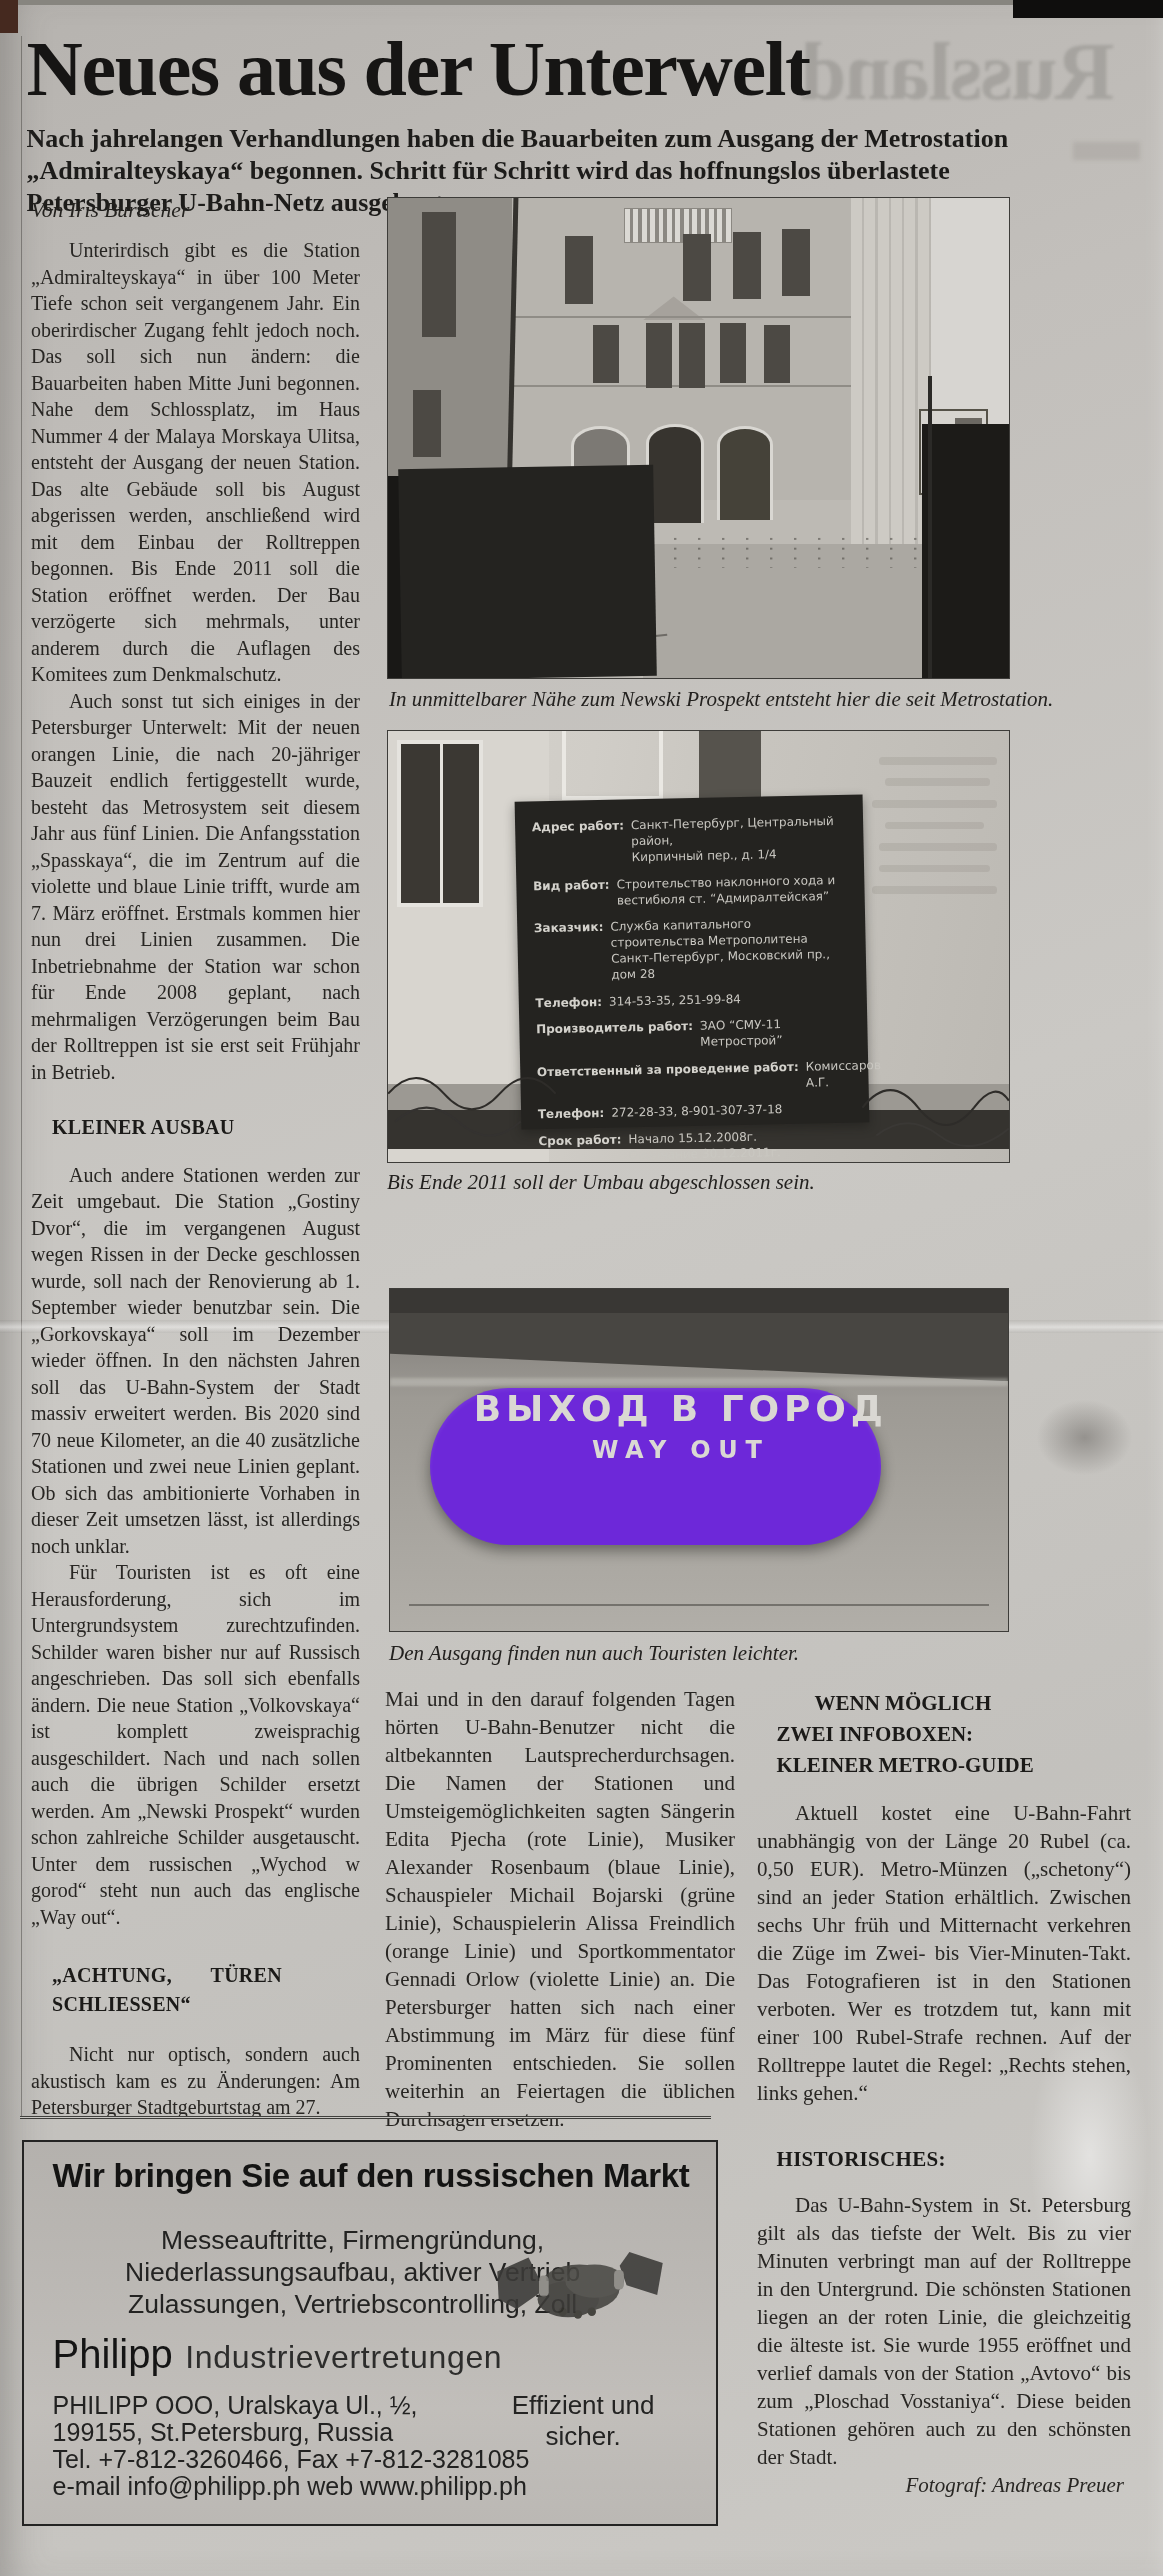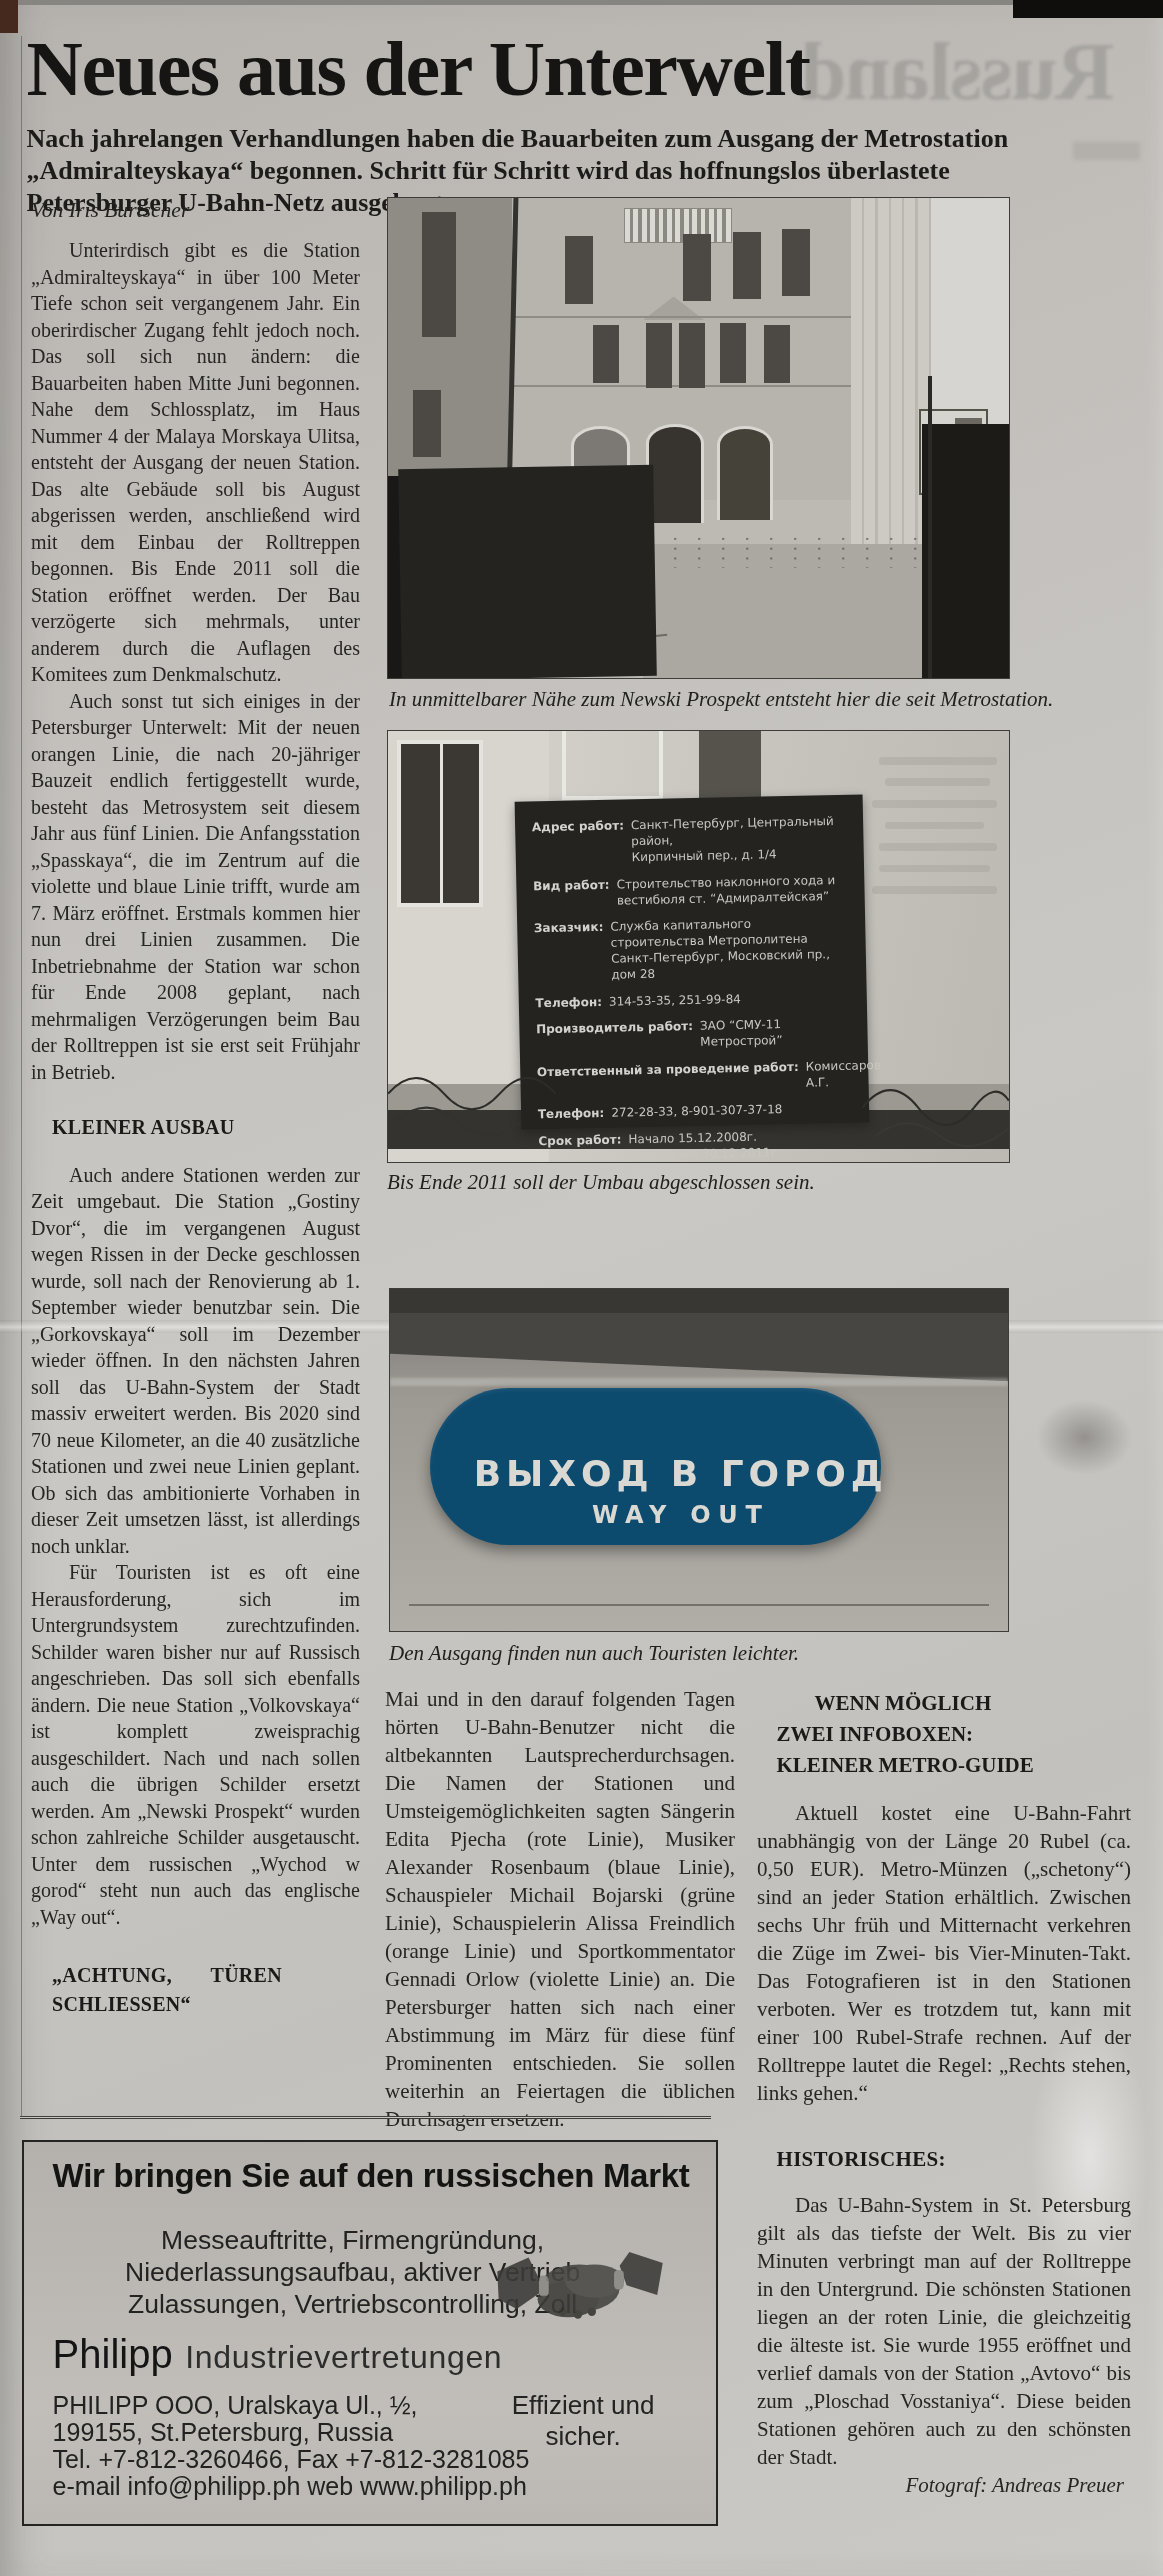--- a/index.html
+++ b/index.html
@@ -81,23 +81,23 @@
   .p2-band{left:0;top:88%;width:100%;height:9%;background:#35332f;}
   .p2-strip{left:0;top:82%;width:100%;height:6%;background:#9c9993;}
   .bleed-bar{position:absolute;background:rgba(105,100,94,.14);filter:blur(0.7px);height:7.7px;border-radius:3.5px;}
   
   .p3-bg{left:0;top:0;width:100%;height:100%;
      background:linear-gradient(180deg,#7d7a75 0%,#8f8c87 20%,#9d9a94 32%,#a6a39d 62%,#b1aea8 100%);}
   .p3-topband{left:0;top:0;width:100%;height:27%;background:#484642;
      clip-path:polygon(0 0,100% 0,100% 100%,0 70%);}
   .p3-topband2{left:0;top:0;width:100%;height:7%;background:#393734;}
   .p3-streak{left:0;top:26%;width:100%;height:8.4px;background:rgba(222,220,215,.35);filter:blur(1.4px);}
-  .p3-sign{left:6.5%;top:29%;width:73%;height:46%;background:#0c4a6e;border-radius:697px;
+  .p3-sign{left:6.5%;top:29%;width:73%;height:46%;background:#6d28d9;border-radius:697px;
      box-shadow:0 5.6px 14px rgba(18,17,15,.45), inset 0 2.1px 4.2px rgba(255,255,255,.08);
-     display:flex;align-items:flex-end;padding:16px 4.5%;box-sizing:border-box;gap:4%;}
+     display:flex;align-items:flex-start;padding:0 4.5%;box-sizing:border-box;gap:4%;}
   .p3-text{flex:1;text-align:center;color:#dad8d3;font-family:"DejaVu Sans","Liberation Sans",sans-serif;}
   .p3-line1{font-size:36px;font-weight:bold;letter-spacing:4.9px;white-space:nowrap;}
   .p3-line2{font-size:24px;font-weight:bold;letter-spacing:7.7px;margin-top:7px;}
   .p3-floorline{left:3%;top:92%;width:94%;height:2.1px;background:rgba(58,56,52,.5);}
   
   .fold{left:0;top:1320px;width:1163px;height:12.6px;filter:blur(0.7px);
      background:linear-gradient(180deg,rgba(0,0,0,.05),rgba(255,255,255,.4) 55%,rgba(0,0,0,.04));}
   .margin-blob{left:1018px;top:1385px;width:133px;height:105px;
      background:radial-gradient(closest-side,rgba(68,64,60,.38),transparent 72%);}
   .bright-patch{left:1015px;top:1981px;width:149px;height:349px;
@@ -137,20 +137,21 @@
   <div class="abs subtitle">Nach jahrelangen Verhandlungen haben die Bauarbeiten zum Ausgang der Metrostation „Admiralteyskaya“ begonnen. Schritt für Schritt wird das hoffnungslos überlastete Petersburger U-Bahn-Netz ausgebaut.</div>
   <div class="abs byline">Von Iris Burtscher</div>
 
   <div class="col col-left">
     <p>Unterirdisch gibt es die Station „Admiralteyskaya“ in über 100 Meter Tiefe schon seit vergangenem Jahr. Ein oberirdischer Zugang fehlt jedoch noch. Das soll sich nun ändern: die Bauarbeiten haben Mitte Juni begonnen. Nahe dem Schlossplatz, im Haus Nummer 4 der Malaya Morskaya Ulitsa, entsteht der Ausgang der neuen Station. Das alte Gebäude soll bis August abgerissen werden, anschließend wird mit dem Einbau der Rolltreppen begonnen. Bis Ende 2011 soll die Station eröffnet werden. Der Bau verzögerte sich mehrmals, unter anderem durch die Auflagen des Komitees zum Denkmalschutz.</p>
     <p>Auch sonst tut sich einiges in der Petersburger Unterwelt: Mit der neuen orangen Linie, die nach 20-jähriger Bauzeit endlich fertiggestellt wurde, besteht das Metrosystem seit diesem Jahr aus fünf Linien. Die Anfangsstation „Spasskaya“, die im Zentrum auf die violette und blaue Linie trifft, wurde am 7. März eröffnet. Erstmals kommen hier nun drei Linien zusammen. Die Inbetriebnahme der Station war schon für Ende 2008 geplant, nach mehrmaligen Verzögerungen beim Bau der Rolltreppen ist sie erst seit Frühjahr in Betrieb.</p>
     <p class="col-head h-massiv">KLEINER AUSBAU</p>
     <p>Auch andere Stationen werden zur Zeit umgebaut. Die Station „Gostiny Dvor“, die im vergangenen August wegen Rissen in der Decke geschlossen wurde, soll nach der Renovierung ab 1. September wieder benutzbar sein. Die „Gorkovskaya“ soll im Dezember wieder öffnen. In den nächsten Jahren soll das U-Bahn-System der Stadt massiv erweitert werden. Bis 2020 sind 70 neue Kilometer, an die 40 zusätzliche Stationen und zwei neue Linien geplant. Ob sich das ambitionierte Vorhaben in dieser Zeit umsetzen lässt, ist allerdings noch unklar.</p>
     <p>Für Touristen ist es oft eine Herausforderung, sich im Untergrundsystem zurechtzufinden. Schilder waren bisher nur auf Russisch angeschrieben. Das soll sich ebenfalls ändern. Die neue Station „Volkovskaya“ ist komplett zweisprachig ausgeschildert. Nach und nach sollen auch die übrigen Schilder ersetzt werden. Am „Newski Prospekt“ wurden schon zahlreiche Schilder ausgetauscht. Unter dem russischen „Wychod w gorod“ steht nun auch das englische „Way out“.</p>
     <p class="col-head h-achtung">„ACHTUNG, TÜREN SCHLIESSEN“</p>
+    <p>Nicht nur optisch, sondern auch akustisch kam es zu Änderungen: Am Petersburger Stadtgeburtstag am 27.</p>
   </div>
 
   <div class="photo" style="left:387px;top:197px;width:621px;height:480px;">
     <div class="abs p1-sky"></div>
     <div class="abs p1-leftwall"></div>
     <div class="p1-win" style="left:5.5%;top:3%;width:5.5%;height:26%;"></div>
     <div class="p1-win" style="left:4%;top:40%;width:4.5%;height:14%;"></div>
     <div class="abs p1-facade"></div>
     <div class="abs p1-balustrade"></div>
     <div class="p1-win" style="left:28.5%;top:8%;width:4.5%;height:14%;"></div>

